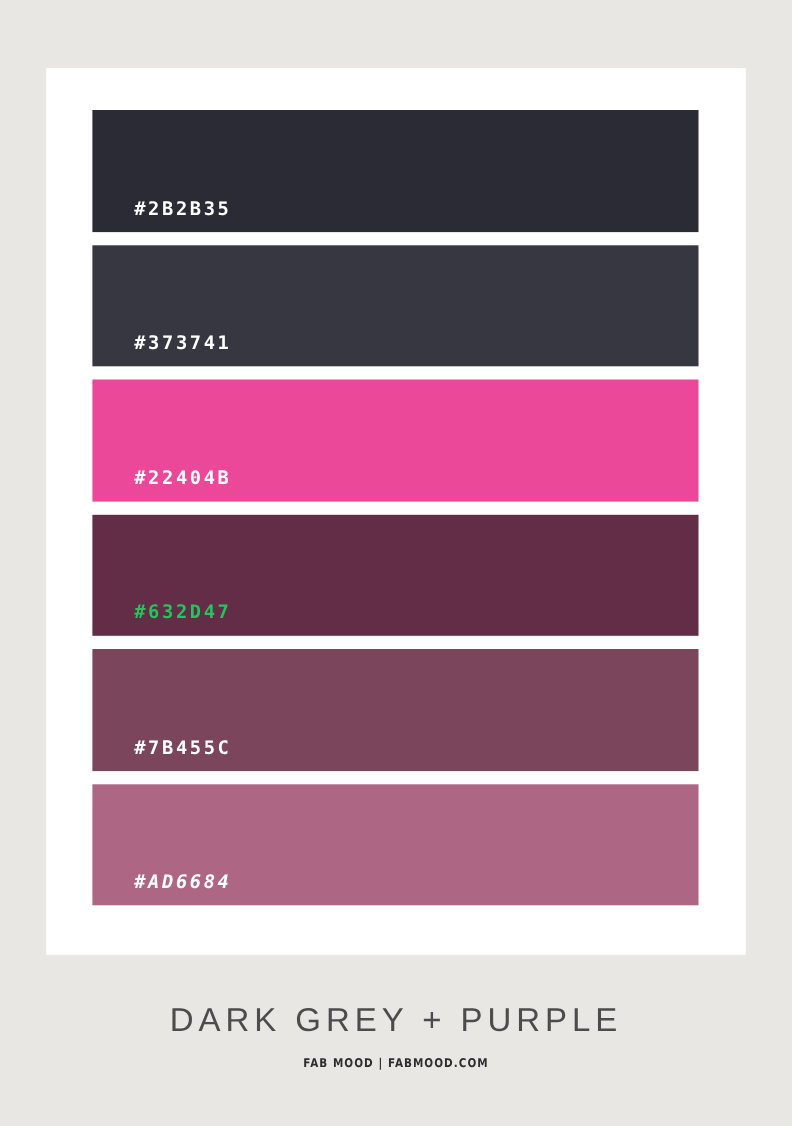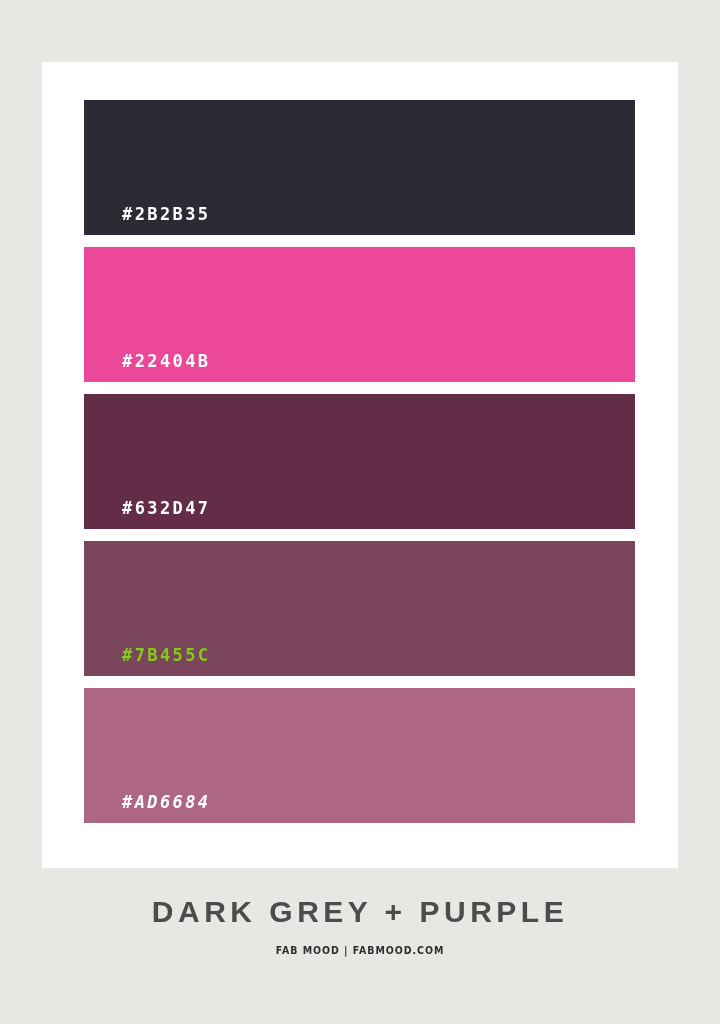--- a/index.html
+++ b/index.html
@@ -71,25 +71,25 @@
     position: absolute;
     left: 0;
     top: 895px;
     width: 720px;
     text-align: center;
   }
 
   .footer-title {
     font-family: "Liberation Sans", sans-serif;
     font-size: 30px;
-    font-weight: 700;
+    font-weight: 400;
     color: #4c4c4c;
     letter-spacing: 4.5px;
     line-height: 1.1;
-    margin: 0;
+    margin: 16px;
     white-space: nowrap;
   }
 
   .footer-sub {
     margin-top: 17px;
     font-family: "DejaVu Sans", sans-serif;
     font-size: 11px;
     font-weight: bold;
     color: #2e2e2e;
     letter-spacing: 1.1px;
@@ -104,31 +104,34 @@
 <div class="poster">
 
   <div class="card" style="background: rgb(255, 255, 255);">
 
     <div class="swatch-stack">
 
       <div class="swatch" style="background: rgb(43, 43, 53);">
         <span class="swatch-label" style="color: rgb(255, 255, 255);">#2B2B35</span>
       </div>
 
+      <div class="swatch" style="background: rgb(55, 55, 65);">
+        <span class="swatch-label" style="color: rgb(255, 255, 255);">#373741</span>
+      </div>
 
       <div class="swatch" style="background: #ec4899;">
         <span class="swatch-label" style="color: rgb(255, 255, 255);">#22404B</span>
       </div>
 
       <div class="swatch" style="background: rgb(99, 45, 71);">
-        <span class="swatch-label" style="color: #ffffff;">#632D47</span>
+        <span class="swatch-label" style="color: #22c55e;">#632D47</span>
       </div>
 
       <div class="swatch" style="background: rgb(123, 69, 92);">
-        <span class="swatch-label" style="color: #84cc16;">#7B455C</span>
+        <span class="swatch-label" style="color: #ffffff;">#7B455C</span>
       </div>
 
       <div class="swatch" style="background: rgb(173, 102, 132); font-style: italic;">
         <span class="swatch-label" style="color: rgb(255, 255, 255);">#AD6684</span>
       </div>
 
     </div>
   </div>
 
   <div class="footer">

